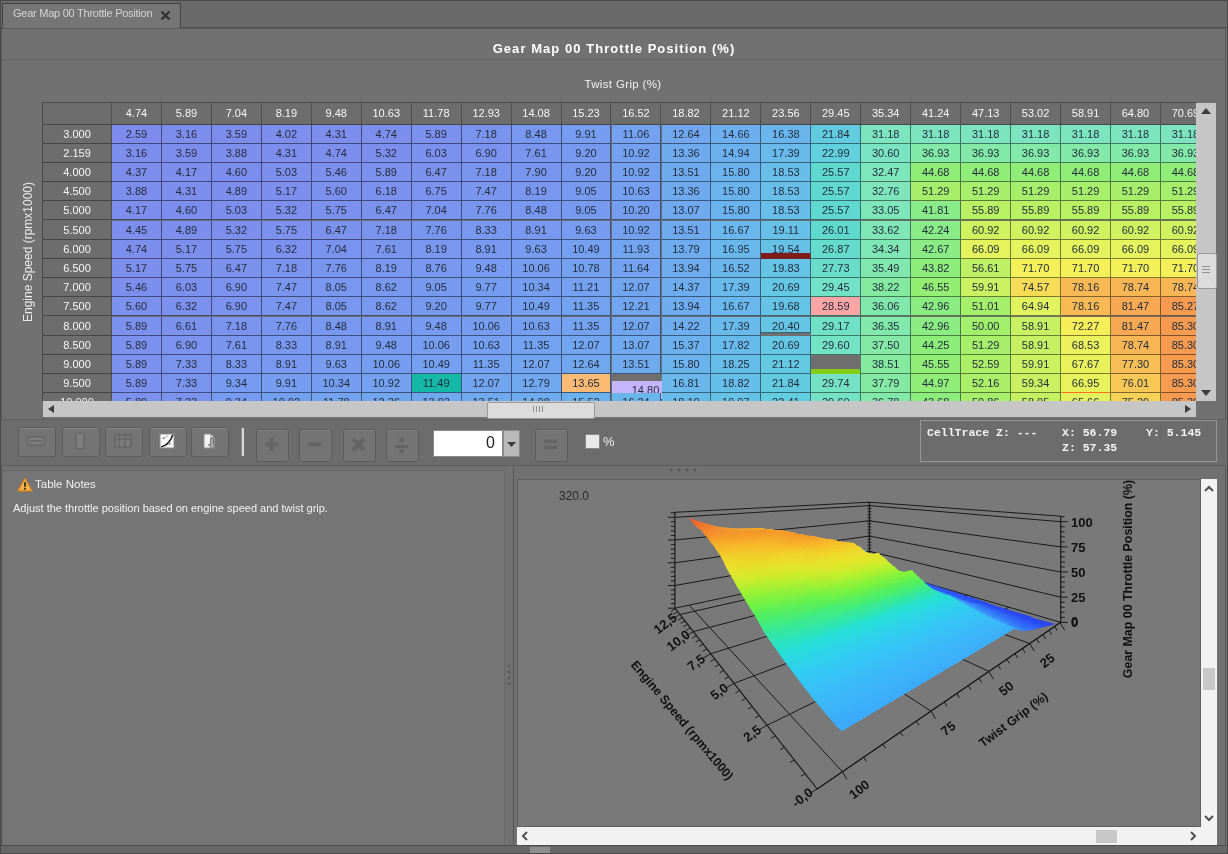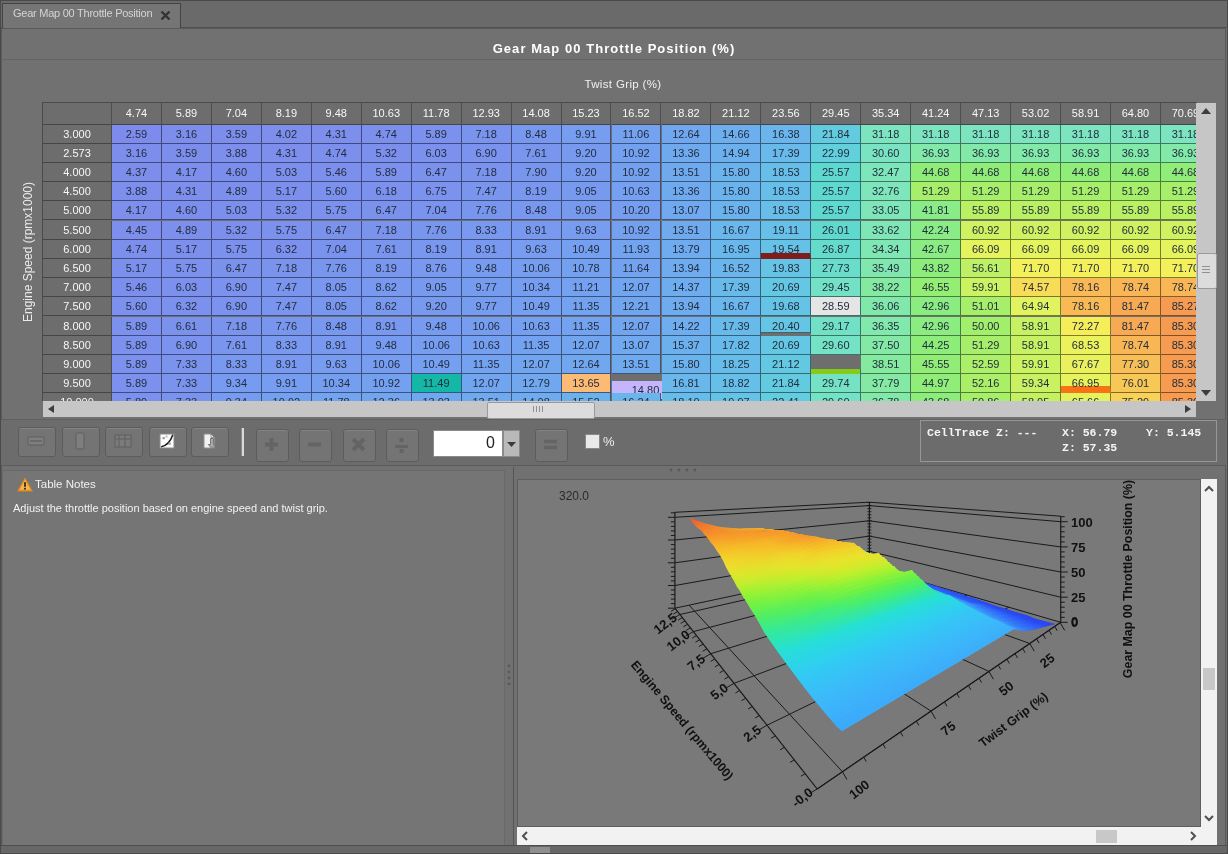--- a/index.html
+++ b/index.html
@@ -61,21 +61,21 @@
     <div class="td" style="left:668.4px;top:21.5px;width:49.95px;height:19.2px;line-height:19.2px;background:#6dafee;border-right:1px solid #385b7b;border-bottom:1px solid #385b7b">14.66</div>
     <div class="td" style="left:718.4px;top:21.5px;width:49.95px;height:19.2px;line-height:19.2px;background:#6ab6ec;border-right:1px solid #375e7a;border-bottom:1px solid #375e7a">16.38</div>
     <div class="td" style="left:768.3px;top:21.5px;width:49.95px;height:19.2px;line-height:19.2px;background:#62cbe0;border-right:1px solid #326974;border-bottom:1px solid #326974">21.84</div>
     <div class="td" style="left:818.2px;top:21.5px;width:49.95px;height:19.2px;line-height:19.2px;background:#7ce5c0;border-right:1px solid #407763;border-bottom:1px solid #407763">31.18</div>
     <div class="td" style="left:868.2px;top:21.5px;width:49.95px;height:19.2px;line-height:19.2px;background:#7ce5c0;border-right:1px solid #407763;border-bottom:1px solid #407763">31.18</div>
     <div class="td" style="left:918.2px;top:21.5px;width:49.95px;height:19.2px;line-height:19.2px;background:#7ce5c0;border-right:1px solid #407763;border-bottom:1px solid #407763">31.18</div>
     <div class="td" style="left:968.1px;top:21.5px;width:49.95px;height:19.2px;line-height:19.2px;background:#7ce5c0;border-right:1px solid #407763;border-bottom:1px solid #407763">31.18</div>
     <div class="td" style="left:1018.1px;top:21.5px;width:49.95px;height:19.2px;line-height:19.2px;background:#7ce5c0;border-right:1px solid #407763;border-bottom:1px solid #407763">31.18</div>
     <div class="td" style="left:1068.0px;top:21.5px;width:49.95px;height:19.2px;line-height:19.2px;background:#7ce5c0;border-right:1px solid #407763;border-bottom:1px solid #407763">31.18</div>
     <div class="td" style="left:1118.0px;top:21.5px;width:49.95px;height:19.2px;line-height:19.2px;background:#7ce5c0;border-right:1px solid #407763;border-bottom:1px solid #407763">31.18</div>
-    <div class="th" style="left:0px;top:40.7px;width:69px;height:19.2px;line-height:19.2px">2.573</div>
+    <div class="th" style="left:0px;top:40.7px;width:69px;height:19.2px;line-height:19.2px">2.159</div>
     <div class="td" style="left:69.0px;top:40.7px;width:49.95px;height:19.2px;line-height:19.2px;background:#7d8dec;border-right:1px solid #41497a;border-bottom:1px solid #41497a">3.16</div>
     <div class="td" style="left:119.0px;top:40.7px;width:49.95px;height:19.2px;line-height:19.2px;background:#7d8dec;border-right:1px solid #41497a;border-bottom:1px solid #41497a">3.59</div>
     <div class="td" style="left:168.9px;top:40.7px;width:49.95px;height:19.2px;line-height:19.2px;background:#7d8eec;border-right:1px solid #41497a;border-bottom:1px solid #41497a">3.88</div>
     <div class="td" style="left:218.9px;top:40.7px;width:49.95px;height:19.2px;line-height:19.2px;background:#7d8eec;border-right:1px solid #41497a;border-bottom:1px solid #41497a">4.31</div>
     <div class="td" style="left:268.8px;top:40.7px;width:49.95px;height:19.2px;line-height:19.2px;background:#7c8fed;border-right:1px solid #404a7b;border-bottom:1px solid #404a7b">4.74</div>
     <div class="td" style="left:318.8px;top:40.7px;width:49.95px;height:19.2px;line-height:19.2px;background:#7c8fed;border-right:1px solid #404a7b;border-bottom:1px solid #404a7b">5.32</div>
     <div class="td" style="left:368.7px;top:40.7px;width:49.95px;height:19.2px;line-height:19.2px;background:#7c90ed;border-right:1px solid #404a7b;border-bottom:1px solid #404a7b">6.03</div>
     <div class="td" style="left:418.7px;top:40.7px;width:49.95px;height:19.2px;line-height:19.2px;background:#7b93ee;border-right:1px solid #3f4c7b;border-bottom:1px solid #3f4c7b">6.90</div>
     <div class="td" style="left:468.6px;top:40.7px;width:49.95px;height:19.2px;line-height:19.2px;background:#7a95ee;border-right:1px solid #3f4d7b;border-bottom:1px solid #3f4d7b">7.61</div>
     <div class="td" style="left:518.5px;top:40.7px;width:49.95px;height:19.2px;line-height:19.2px;background:#779aef;border-right:1px solid #3d507c;border-bottom:1px solid #3d507c">9.20</div>
@@ -260,21 +260,21 @@
     <div class="td" style="left:268.8px;top:194.3px;width:49.95px;height:19.2px;line-height:19.2px;background:#7997ef;border-right:1px solid #3e4e7c;border-bottom:1px solid #3e4e7c">8.05</div>
     <div class="td" style="left:318.8px;top:194.3px;width:49.95px;height:19.2px;line-height:19.2px;background:#7899ef;border-right:1px solid #3e4f7c;border-bottom:1px solid #3e4f7c">8.62</div>
     <div class="td" style="left:368.7px;top:194.3px;width:49.95px;height:19.2px;line-height:19.2px;background:#779aef;border-right:1px solid #3d507c;border-bottom:1px solid #3d507c">9.20</div>
     <div class="td" style="left:418.7px;top:194.3px;width:49.95px;height:19.2px;line-height:19.2px;background:#769cf0;border-right:1px solid #3d517c;border-bottom:1px solid #3d517c">9.77</div>
     <div class="td" style="left:468.6px;top:194.3px;width:49.95px;height:19.2px;line-height:19.2px;background:#759ff0;border-right:1px solid #3c527c;border-bottom:1px solid #3c527c">10.49</div>
     <div class="td" style="left:518.5px;top:194.3px;width:49.95px;height:19.2px;line-height:19.2px;background:#73a2f0;border-right:1px solid #3b547c;border-bottom:1px solid #3b547c">11.35</div>
     <div class="td" style="left:568.5px;top:194.3px;width:49.95px;height:19.2px;line-height:19.2px;background:#72a5ef;border-right:1px solid #3b557c;border-bottom:1px solid #3b557c">12.21</div>
     <div class="td" style="left:618.5px;top:194.3px;width:49.95px;height:19.2px;line-height:19.2px;background:#6eacef;border-right:1px solid #39597c;border-bottom:1px solid #39597c">13.94</div>
     <div class="td" style="left:668.4px;top:194.3px;width:49.95px;height:19.2px;line-height:19.2px;background:#69b7ec;border-right:1px solid #365f7a;border-bottom:1px solid #365f7a">16.67</div>
     <div class="td" style="left:718.4px;top:194.3px;width:49.95px;height:19.2px;line-height:19.2px;background:#65c3e6;border-right:1px solid #346577;border-bottom:1px solid #346577">19.68</div>
-    <div class="td" style="left:768.3px;top:194.3px;width:49.95px;height:19.2px;line-height:19.2px;background:#e5e5e5;border-right:1px solid #397367;border-bottom:1px solid #397367">28.59</div>
+    <div class="td" style="left:768.3px;top:194.3px;width:49.95px;height:19.2px;line-height:19.2px;background:#fca5a5;border-right:1px solid #397367;border-bottom:1px solid #397367">28.59</div>
     <div class="td" style="left:818.2px;top:194.3px;width:49.95px;height:19.2px;line-height:19.2px;background:#81e8ac;border-right:1px solid #437859;border-bottom:1px solid #437859">36.06</div>
     <div class="td" style="left:868.2px;top:194.3px;width:49.95px;height:19.2px;line-height:19.2px;background:#8bec81;border-right:1px solid #487a43;border-bottom:1px solid #487a43">42.96</div>
     <div class="td" style="left:918.2px;top:194.3px;width:49.95px;height:19.2px;line-height:19.2px;background:#a6ef6a;border-right:1px solid #567c37;border-bottom:1px solid #567c37">51.01</div>
     <div class="td" style="left:968.1px;top:194.3px;width:49.95px;height:19.2px;line-height:19.2px;background:#e1f35e;border-right:1px solid #757e30;border-bottom:1px solid #757e30">64.94</div>
     <div class="td" style="left:1018.1px;top:194.3px;width:49.95px;height:19.2px;line-height:19.2px;background:#f9ba55;border-right:1px solid #81602c;border-bottom:1px solid #81602c">78.16</div>
     <div class="td" style="left:1068.0px;top:194.3px;width:49.95px;height:19.2px;line-height:19.2px;background:#f8a953;border-right:1px solid #80572b;border-bottom:1px solid #80572b">81.47</div>
     <div class="td" style="left:1118.0px;top:194.3px;width:49.95px;height:19.2px;line-height:19.2px;background:#f69b50;border-right:1px solid #7f5029;border-bottom:1px solid #7f5029">85.27</div>
     <div class="th" style="left:0px;top:213.5px;width:69px;height:19.2px;line-height:19.2px">8.000</div>
     <div class="td" style="left:69.0px;top:213.5px;width:49.95px;height:19.2px;line-height:19.2px;background:#7c90ed;border-right:1px solid #404a7b;border-bottom:1px solid #404a7b">5.89</div>
     <div class="td" style="left:119.0px;top:213.5px;width:49.95px;height:19.2px;line-height:19.2px;background:#7b92ed;border-right:1px solid #3f4b7b;border-bottom:1px solid #3f4b7b">6.61</div>
@@ -357,21 +357,21 @@
     <div class="td" style="left:518.5px;top:271.1px;width:49.95px;height:19.2px;line-height:19.2px;background:#fdba74;border-right:1px solid #39587c;border-bottom:1px solid #39587c">13.65</div>
     <div class="td" style="left:568.5px;top:278px;width:69px;height:19.2px;line-height:19.2px;background:#c4b5fd;border-right:1px solid #385b7b;border-bottom:1px solid #385b7b">14.80</div>
     <div class="td" style="left:618.5px;top:271.1px;width:49.95px;height:19.2px;line-height:19.2px;background:#69b7eb;border-right:1px solid #365f7a;border-bottom:1px solid #365f7a">16.81</div>
     <div class="td" style="left:668.4px;top:271.1px;width:49.95px;height:19.2px;line-height:19.2px;background:#66bfe8;border-right:1px solid #356378;border-bottom:1px solid #356378">18.82</div>
     <div class="td" style="left:718.4px;top:271.1px;width:49.95px;height:19.2px;line-height:19.2px;background:#62cbe0;border-right:1px solid #326974;border-bottom:1px solid #326974">21.84</div>
     <div class="td" style="left:768.3px;top:271.1px;width:49.95px;height:19.2px;line-height:19.2px;background:#75e2c4;border-right:1px solid #3c7565;border-bottom:1px solid #3c7565">29.74</div>
     <div class="td" style="left:818.2px;top:271.1px;width:49.95px;height:19.2px;line-height:19.2px;background:#83e9a3;border-right:1px solid #447954;border-bottom:1px solid #447954">37.79</div>
     <div class="td" style="left:868.2px;top:271.1px;width:49.95px;height:19.2px;line-height:19.2px;background:#90ed78;border-right:1px solid #4a7b3e;border-bottom:1px solid #4a7b3e">44.97</div>
     <div class="td" style="left:918.2px;top:271.1px;width:49.95px;height:19.2px;line-height:19.2px;background:#abef69;border-right:1px solid #587c36;border-bottom:1px solid #587c36">52.16</div>
     <div class="td" style="left:968.1px;top:271.1px;width:49.95px;height:19.2px;line-height:19.2px;background:#c9f161;border-right:1px solid #687d32;border-bottom:1px solid #687d32">59.34</div>
-    <div class="td" style="left:1018.1px;top:271.1px;width:49.95px;height:19.2px;line-height:19.2px;background:#e8f35c;border-right:1px solid #787e2f;border-bottom:7px solid #f97316">66.95</div>
+    <div class="td" style="left:1018.1px;top:271.1px;width:49.95px;height:19.2px;line-height:19.2px;background:#e8f35c;border-right:1px solid #787e2f;border-bottom:1px solid #f97316">66.95</div>
     <div class="td" style="left:1068.0px;top:271.1px;width:49.95px;height:19.2px;line-height:19.2px;background:#f8c856;border-right:1px solid #80682c;border-bottom:1px solid #80682c">76.01</div>
     <div class="td" style="left:1118.0px;top:271.1px;width:49.95px;height:19.2px;line-height:19.2px;background:#f69b50;border-right:1px solid #7f5029;border-bottom:1px solid #7f5029">85.30</div>
     <div class="th" style="left:0px;top:290.3px;width:69px;height:19.2px;line-height:19.2px">10.000</div>
     <div class="td" style="left:69.0px;top:290.3px;width:49.95px;height:19.2px;line-height:19.2px;background:#7c90ed;border-right:1px solid #404a7b;border-bottom:1px solid #404a7b">5.89</div>
     <div class="td" style="left:119.0px;top:290.3px;width:49.95px;height:19.2px;line-height:19.2px;background:#7a94ee;border-right:1px solid #3f4c7b;border-bottom:1px solid #3f4c7b">7.33</div>
     <div class="td" style="left:168.9px;top:290.3px;width:49.95px;height:19.2px;line-height:19.2px;background:#779bf0;border-right:1px solid #3d507c;border-bottom:1px solid #3d507c">9.34</div>
     <div class="td" style="left:218.9px;top:290.3px;width:49.95px;height:19.2px;line-height:19.2px;background:#74a0f0;border-right:1px solid #3c537c;border-bottom:1px solid #3c537c">10.92</div>
     <div class="td" style="left:268.8px;top:290.3px;width:49.95px;height:19.2px;line-height:19.2px;background:#72a4f0;border-right:1px solid #3b557c;border-bottom:1px solid #3b557c">11.78</div>
     <div class="td" style="left:318.8px;top:290.3px;width:49.95px;height:19.2px;line-height:19.2px;background:#71a6ef;border-right:1px solid #3a567c;border-bottom:1px solid #3a567c">12.36</div>
     <div class="td" style="left:368.7px;top:290.3px;width:49.95px;height:19.2px;line-height:19.2px;background:#70a8ef;border-right:1px solid #3a577c;border-bottom:1px solid #3a577c">13.03</div>

